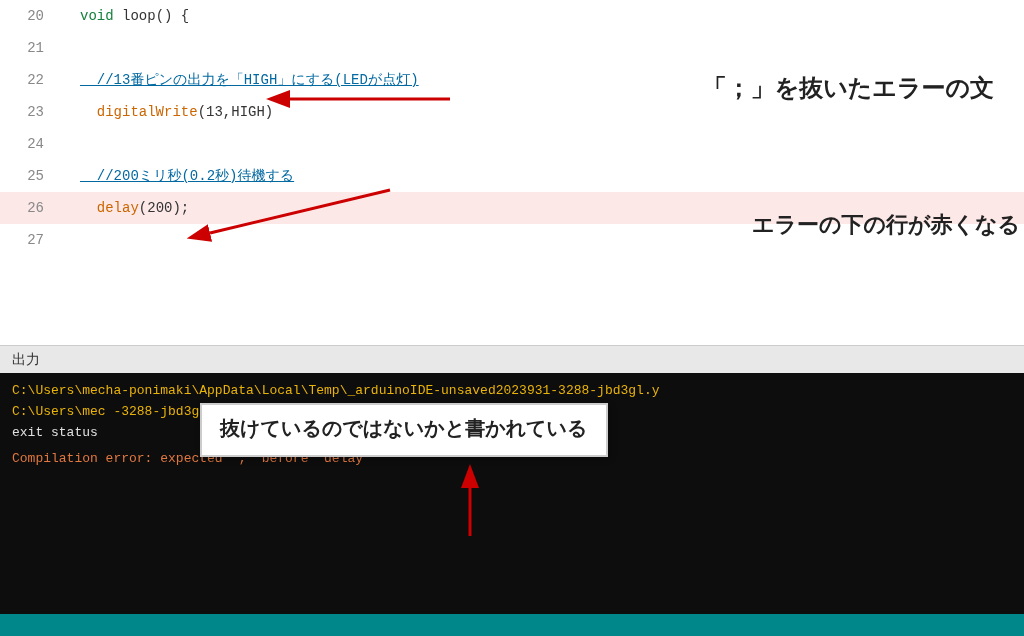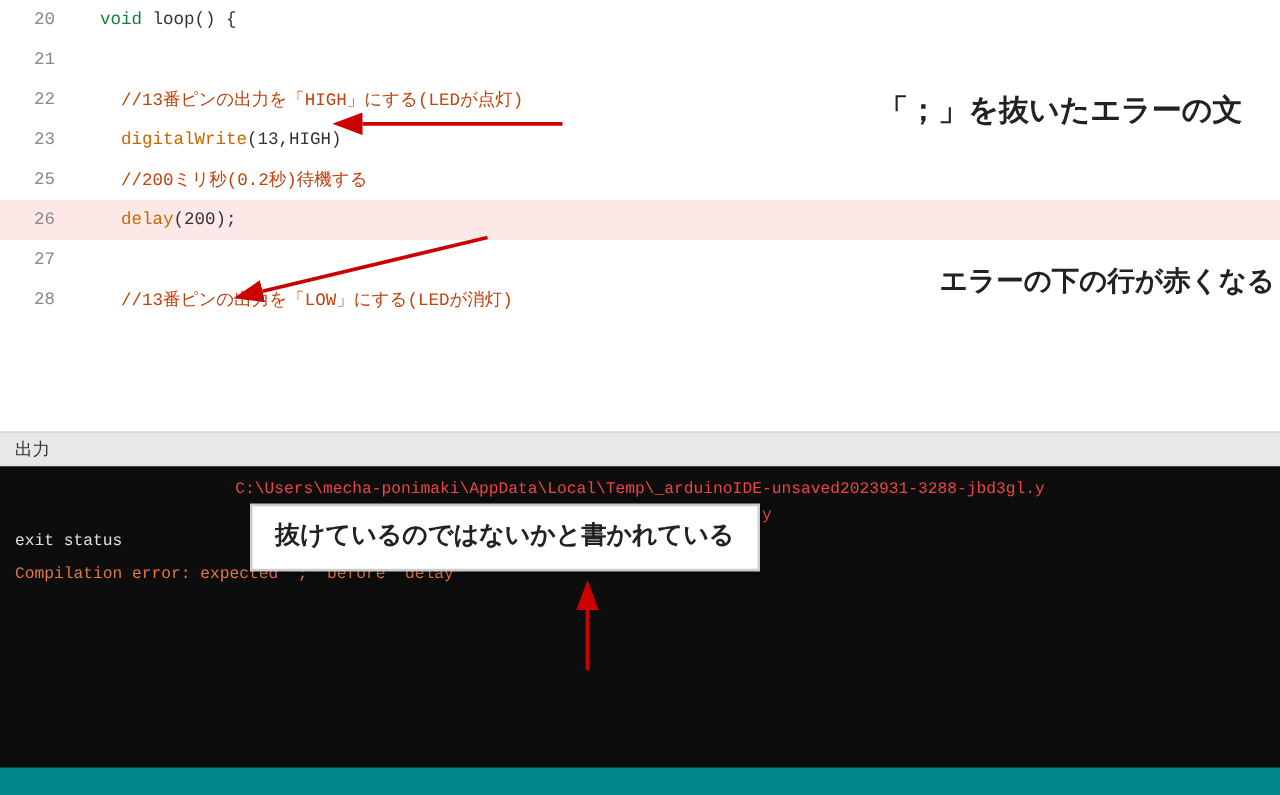--- a/index.html
+++ b/index.html
@@ -49,21 +49,21 @@
       font-size: 14px;
       white-space: pre;
     }
 
     .code-row.highlighted {
       background: #fde8e8;
     }
 
     .kw-blue { color: #15803d; }
     .kw-orange { color: #cc6600; }
-    .kw-comment { color: #c2410c; }
+    .kw-comment { color: #0369a1; text-decoration: underline; }
 
     
     .annotation-container {
       position: absolute;
       top: 0; left: 0; right: 0; bottom: 0;
       pointer-events: none;
     }
 
     
     .label-semicolon {
@@ -111,21 +111,21 @@
       color: #e0e0e0;
       padding: 8px 12px;
     }
 
     .output-line {
       line-height: 1.6;
       white-space: nowrap;
       overflow: hidden;
     }
 
-    .output-line.orange { color: #ef4444; text-align: center; }
+    .output-line.orange { color: #eab308; }
     .output-line.error-red { color: #e07840; margin-top: 6px; }
 
     
     .output-annotation {
       position: absolute;
       top: 30px;
       left: 200px;
       background: white;
       border: 2px solid #ccc;
       padding: 10px 18px;
@@ -168,34 +168,34 @@
         </tr>
         <tr class="code-row ">
           <td class="line-num">22</td>
           <td class="code-content"><span class="kw-comment">  //13番ピンの出力を「HIGH」にする(LEDが点灯)</span></td>
         </tr>
         <tr class="code-row ">
           <td class="line-num">23</td>
           <td class="code-content"><span class="">  </span><span class="kw-orange">digitalWrite</span><span class="">(13,HIGH)</span></td>
         </tr>
         <tr class="code-row ">
+          <td class="line-num">24</td>
+          <td class="code-content"></td>
+        </tr>
+        <tr class="code-row ">
           <td class="line-num">25</td>
           <td class="code-content"><span class="kw-comment">  //200ミリ秒(0.2秒)待機する</span></td>
         </tr>
         <tr class="code-row highlighted">
           <td class="line-num">26</td>
           <td class="code-content"><span class="">  </span><span class="kw-orange">delay</span><span class="">(200);</span></td>
         </tr>
         <tr class="code-row ">
           <td class="line-num">27</td>
           <td class="code-content"></td>
-        </tr>
-        <tr class="code-row ">
-          <td class="line-num">28</td>
-          <td class="code-content"><span class="kw-comment">  //13番ピンの出力を「LOW」にする(LEDが消灯)</span></td>
         </tr>
       </tbody>
   </table>
 
   <div class="annotation-container">
 
     <div class="label-semicolon">「；」を抜いたエラーの文</div>
 
     <svg class="arrow" style="position:absolute; top:79px; left:280px; width:180px; height:40px;">
       <defs>

